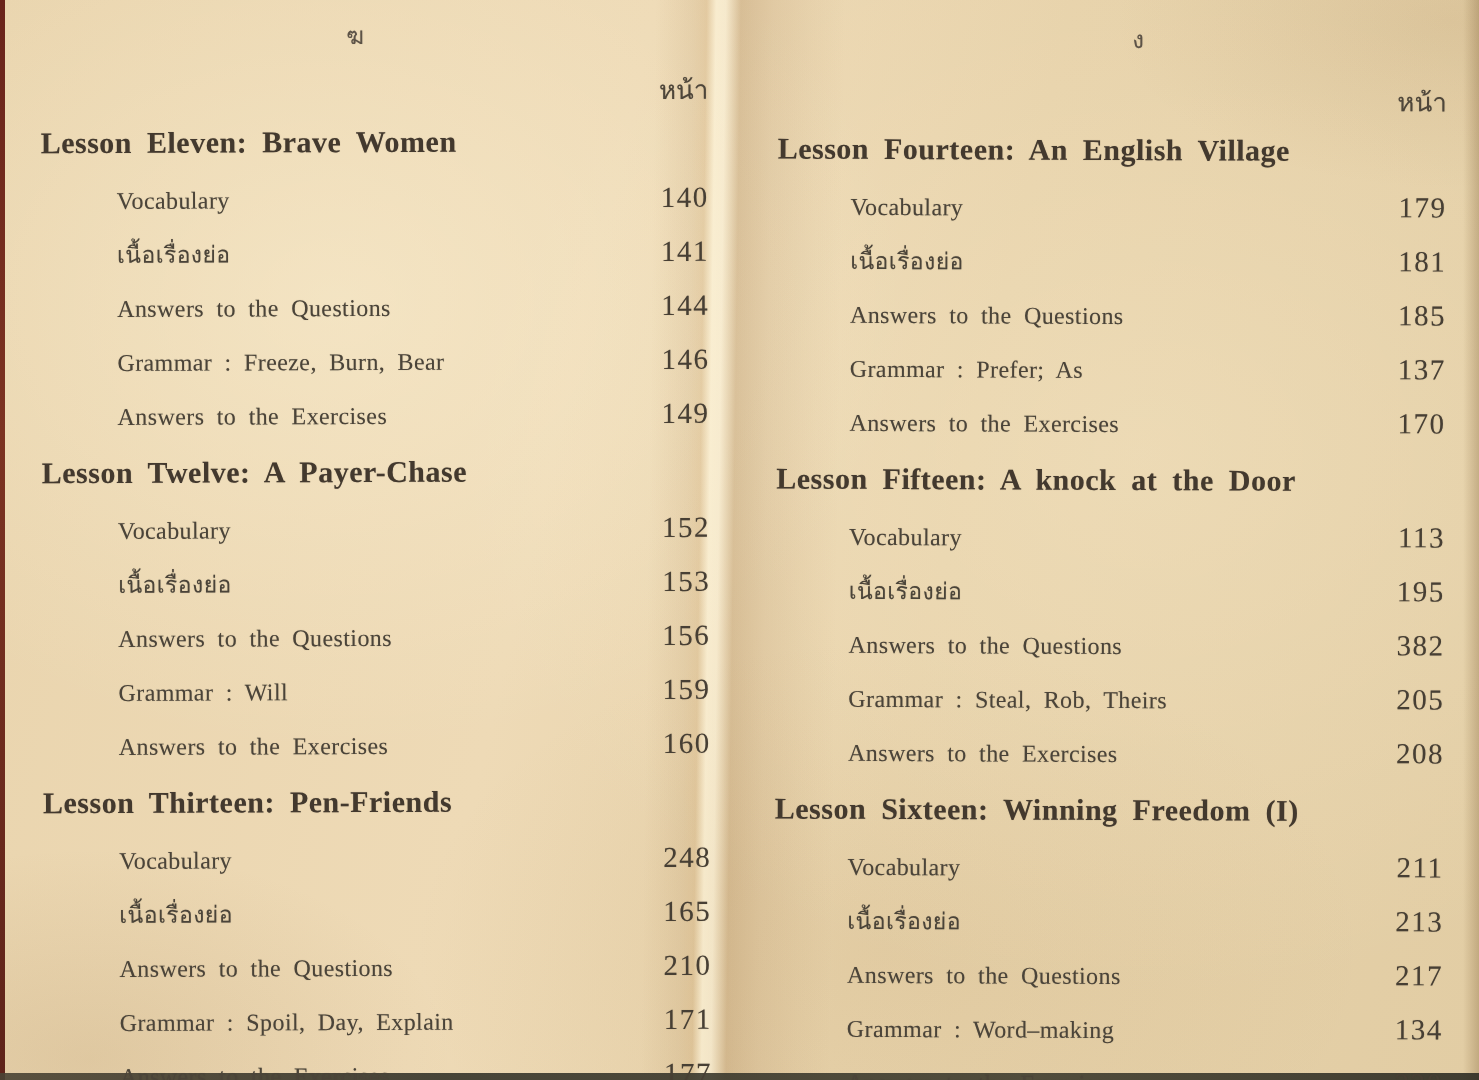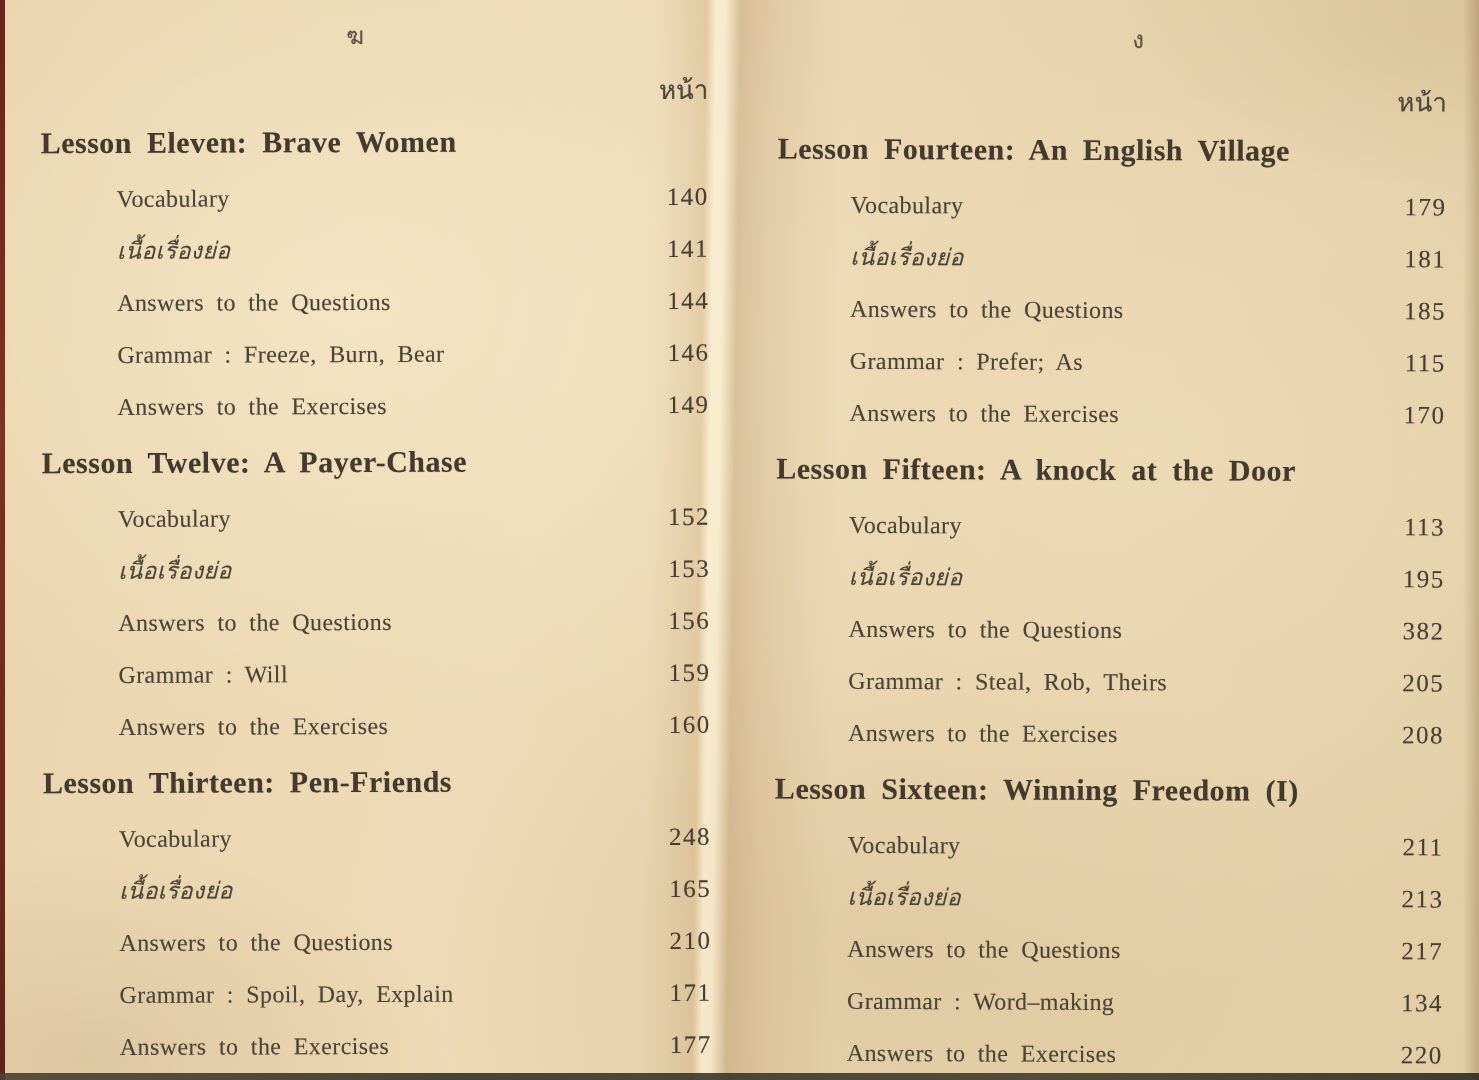--- a/index.html
+++ b/index.html
@@ -93,24 +93,23 @@
   .page.left  .row { padding-left: 76px; }
   .page.right .row { padding-left: 73px; }
   .row .label {
     font-size: 24px; letter-spacing: 0.4px; word-spacing: 6px;
     color: #4b4439;
     text-shadow: 0 0 1px rgba(75,68,57,0.35);
   }
   .row .label.thai {
     font-family: "DejaVu Sans", sans-serif;
     font-size: 23px;
-    font-style: italic;
   }
   .row .num {
-    font-size: 25px; letter-spacing: 1.5px;
+    font-size: 29px; letter-spacing: 1.5px;
     color: #473f34;
     text-shadow: 0 0 1px rgba(71,63,52,0.35);
   }
 </style>
 </head>
 <body>
 
 <div class="scan">
   <div class="texture"></div>
   <div class="gutter"></div>
@@ -201,21 +200,21 @@
     <div class="row">
       <span class="label thai">เนื้อเรื่องย่อ</span>
       <span class="num">181</span>
     </div>
     <div class="row">
       <span class="label">Answers to the Questions</span>
       <span class="num">185</span>
     </div>
     <div class="row">
       <span class="label">Grammar : Prefer; As</span>
-      <span class="num">115</span>
+      <span class="num">137</span>
     </div>
     <div class="row">
       <span class="label">Answers to the Exercises</span>
       <span class="num">170</span>
     </div>
 
     <h2 class="section-heading">Lesson Fifteen: A knock at the Door</h2>
     <div class="row">
       <span class="label">Vocabulary</span>
       <span class="num">113</span>

